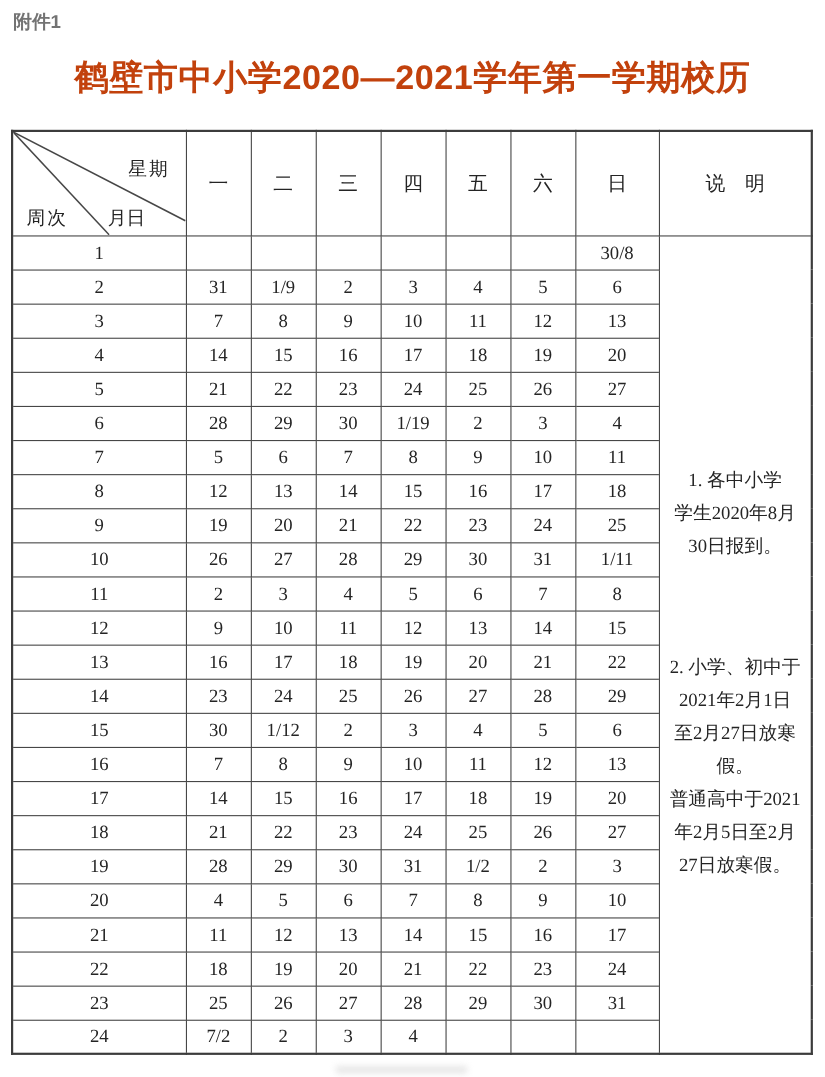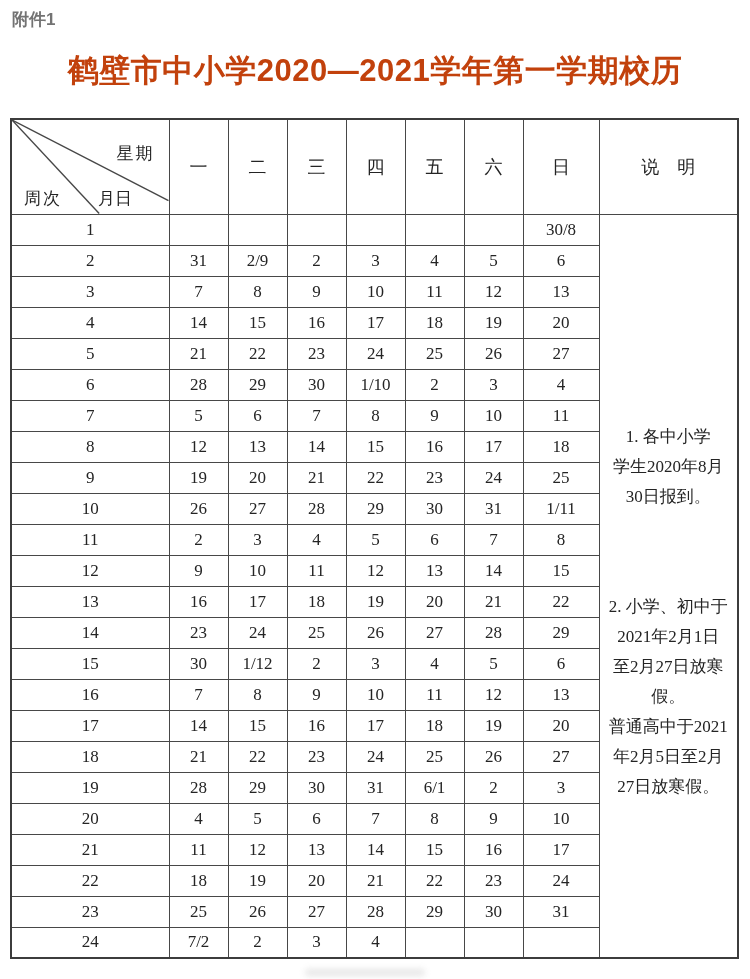--- a/index.html
+++ b/index.html
@@ -177,21 +177,21 @@
             <div class="note-line">假。</div>
             <div class="note-line">普通高中于2021</div>
             <div class="note-line">年2月5日至2月</div>
             <div class="note-line">27日放寒假。</div>
           </div>
         </td>
       </tr>
       <tr>
         <td>2</td>
         <td>31</td>
-        <td>2/9</td>
+        <td>1/9</td>
         <td>2</td>
         <td>3</td>
         <td>4</td>
         <td>5</td>
         <td>6</td>
       </tr>
       <tr>
         <td>3</td>
         <td>7</td>
         <td>8</td>
@@ -219,21 +219,21 @@
         <td>24</td>
         <td>25</td>
         <td>26</td>
         <td>27</td>
       </tr>
       <tr>
         <td>6</td>
         <td>28</td>
         <td>29</td>
         <td>30</td>
-        <td>1/10</td>
+        <td>1/19</td>
         <td>2</td>
         <td>3</td>
         <td>4</td>
       </tr>
       <tr>
         <td>7</td>
         <td>5</td>
         <td>6</td>
         <td>7</td>
         <td>8</td>
@@ -350,21 +350,21 @@
         <td>25</td>
         <td>26</td>
         <td>27</td>
       </tr>
       <tr>
         <td>19</td>
         <td>28</td>
         <td>29</td>
         <td>30</td>
         <td>31</td>
-        <td>6/1</td>
+        <td>1/2</td>
         <td>2</td>
         <td>3</td>
       </tr>
       <tr>
         <td>20</td>
         <td>4</td>
         <td>5</td>
         <td>6</td>
         <td>7</td>
         <td>8</td>

